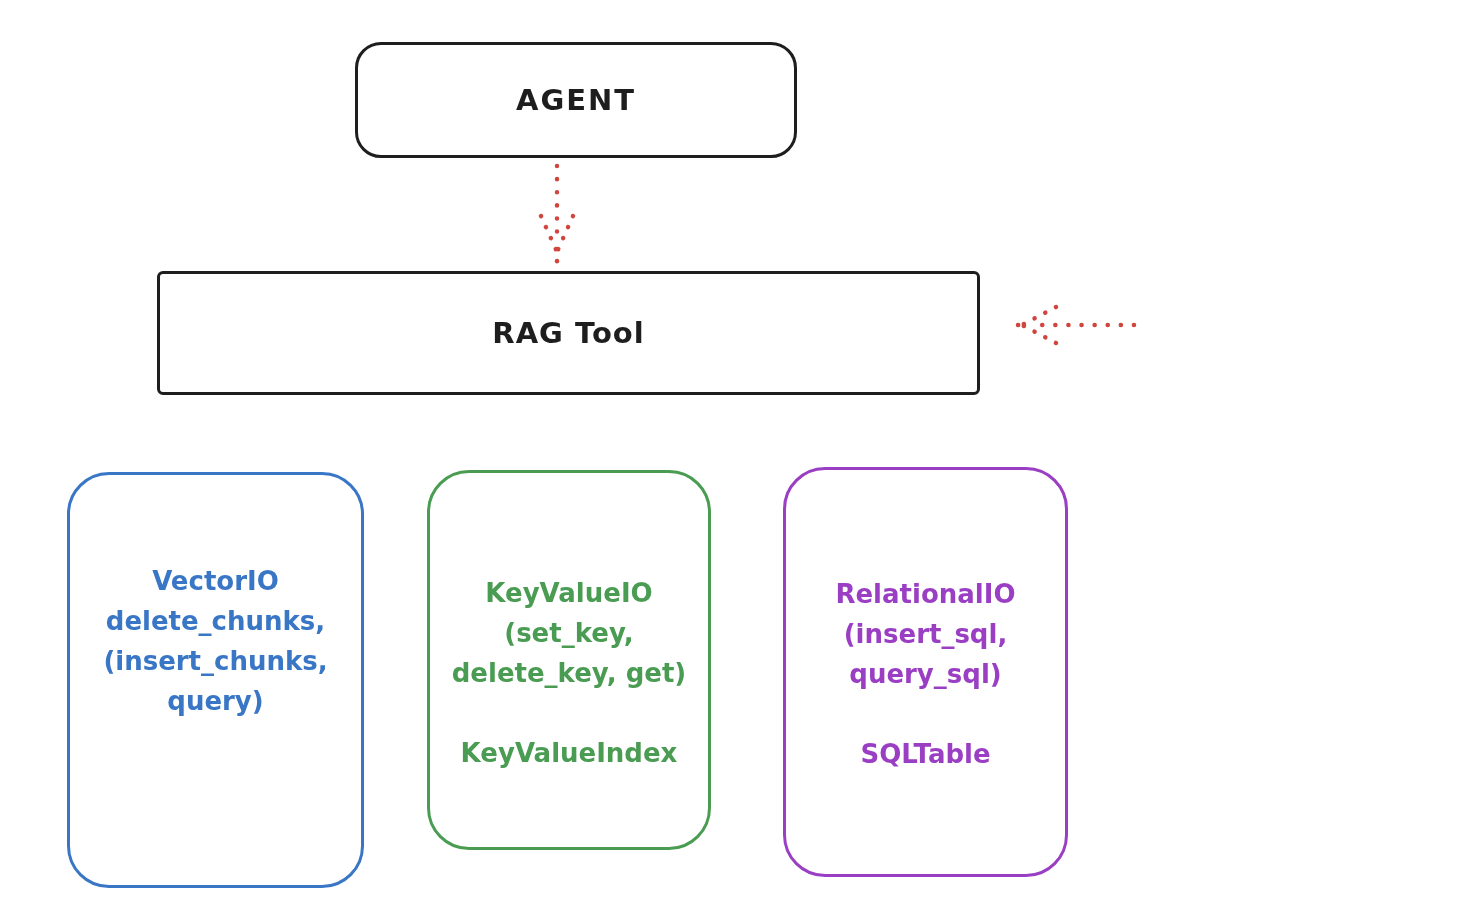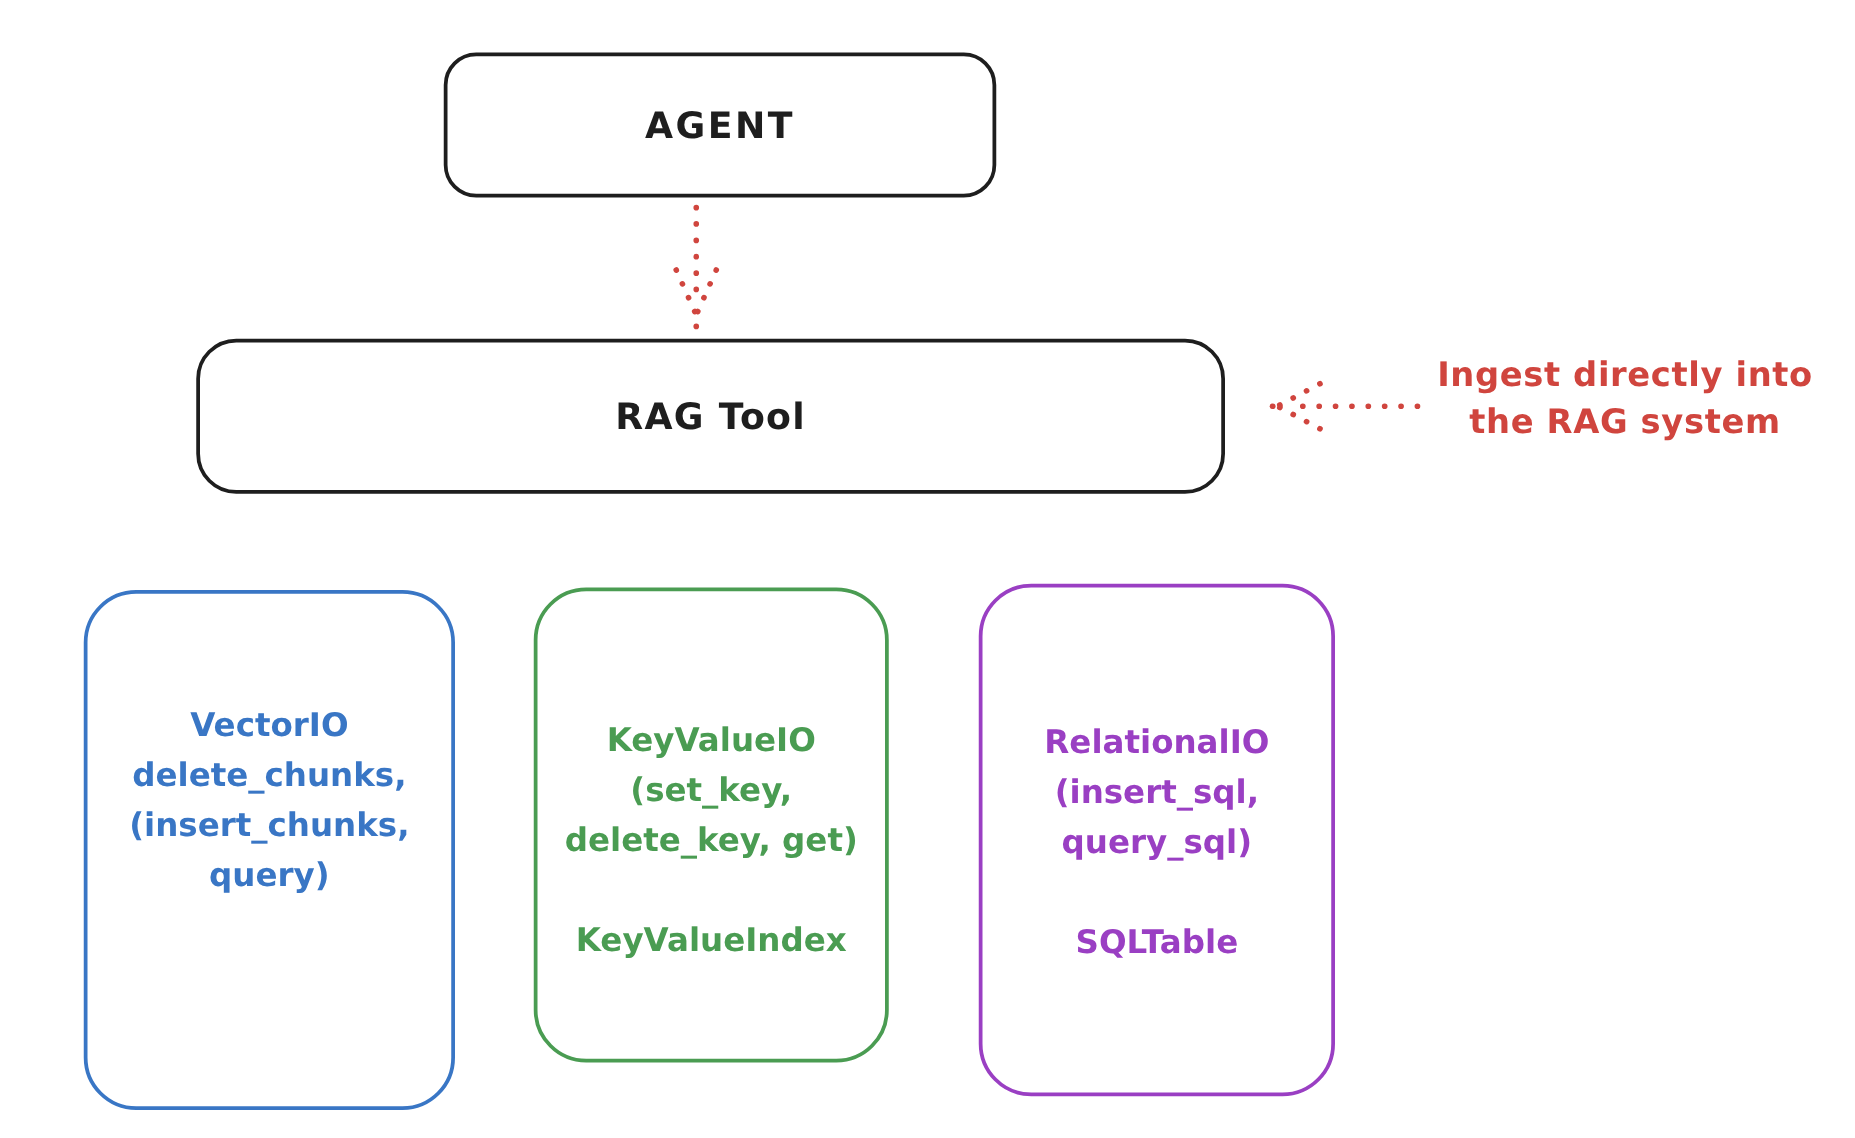--- a/index.html
+++ b/index.html
@@ -21,21 +21,21 @@
   .node{
     position:absolute;
     border:3.5px solid var(--stroke);
     border-radius:28px;
     background:#ffffff;
     display:flex;align-items:center;justify-content:center;
     color:var(--stroke);
     font-size:29px;font-weight:600;letter-spacing:2px;
   }
   .agent-box{left:355px;top:42px;width:442px;height:116px;border-radius:26px;}
-  .rag-box{left:157px;top:271px;width:823px;height:124px;border-radius:32px;letter-spacing:1px;}
+  .rag-box{left:157px;top:271px;width:823px;height:124px;border-radius:6px;letter-spacing:1px;}
 
   
   .card{
     position:absolute;
     background:#ffffff;
     border-radius:42px;
     border:3px solid;
     text-align:center;
     font-size:26px;font-weight:600;
     line-height:40px;
@@ -88,24 +88,20 @@
     <svg width="128" height="52" viewBox="0 0 128 52">
       <g stroke="currentColor" stroke-width="4.5" stroke-linecap="round" fill="none">
         <line x1="122" y1="27" x2="22" y2="27" stroke-dasharray="0.1 13"></line>
         <path d="M44 9 L10 27" stroke-dasharray="0.1 12"></path>
         <path d="M44 45 L10 27" stroke-dasharray="0.1 12"></path>
         <line x1="6" y1="27" x2="6.2" y2="27"></line>
       </g>
     </svg>
   </div>
 
-  <div class="annotation">
-    <div>Ingest directly into</div>
-    <div>the RAG system</div>
-  </div>
 
   <div class="card card-vector">
     <div>VectorIO</div>
     <div>delete_chunks,</div>
     <div>(insert_chunks,</div>
     <div>query)</div>
     <div class="gap"></div>
   </div>
 
   <div class="card card-keyvalue">

